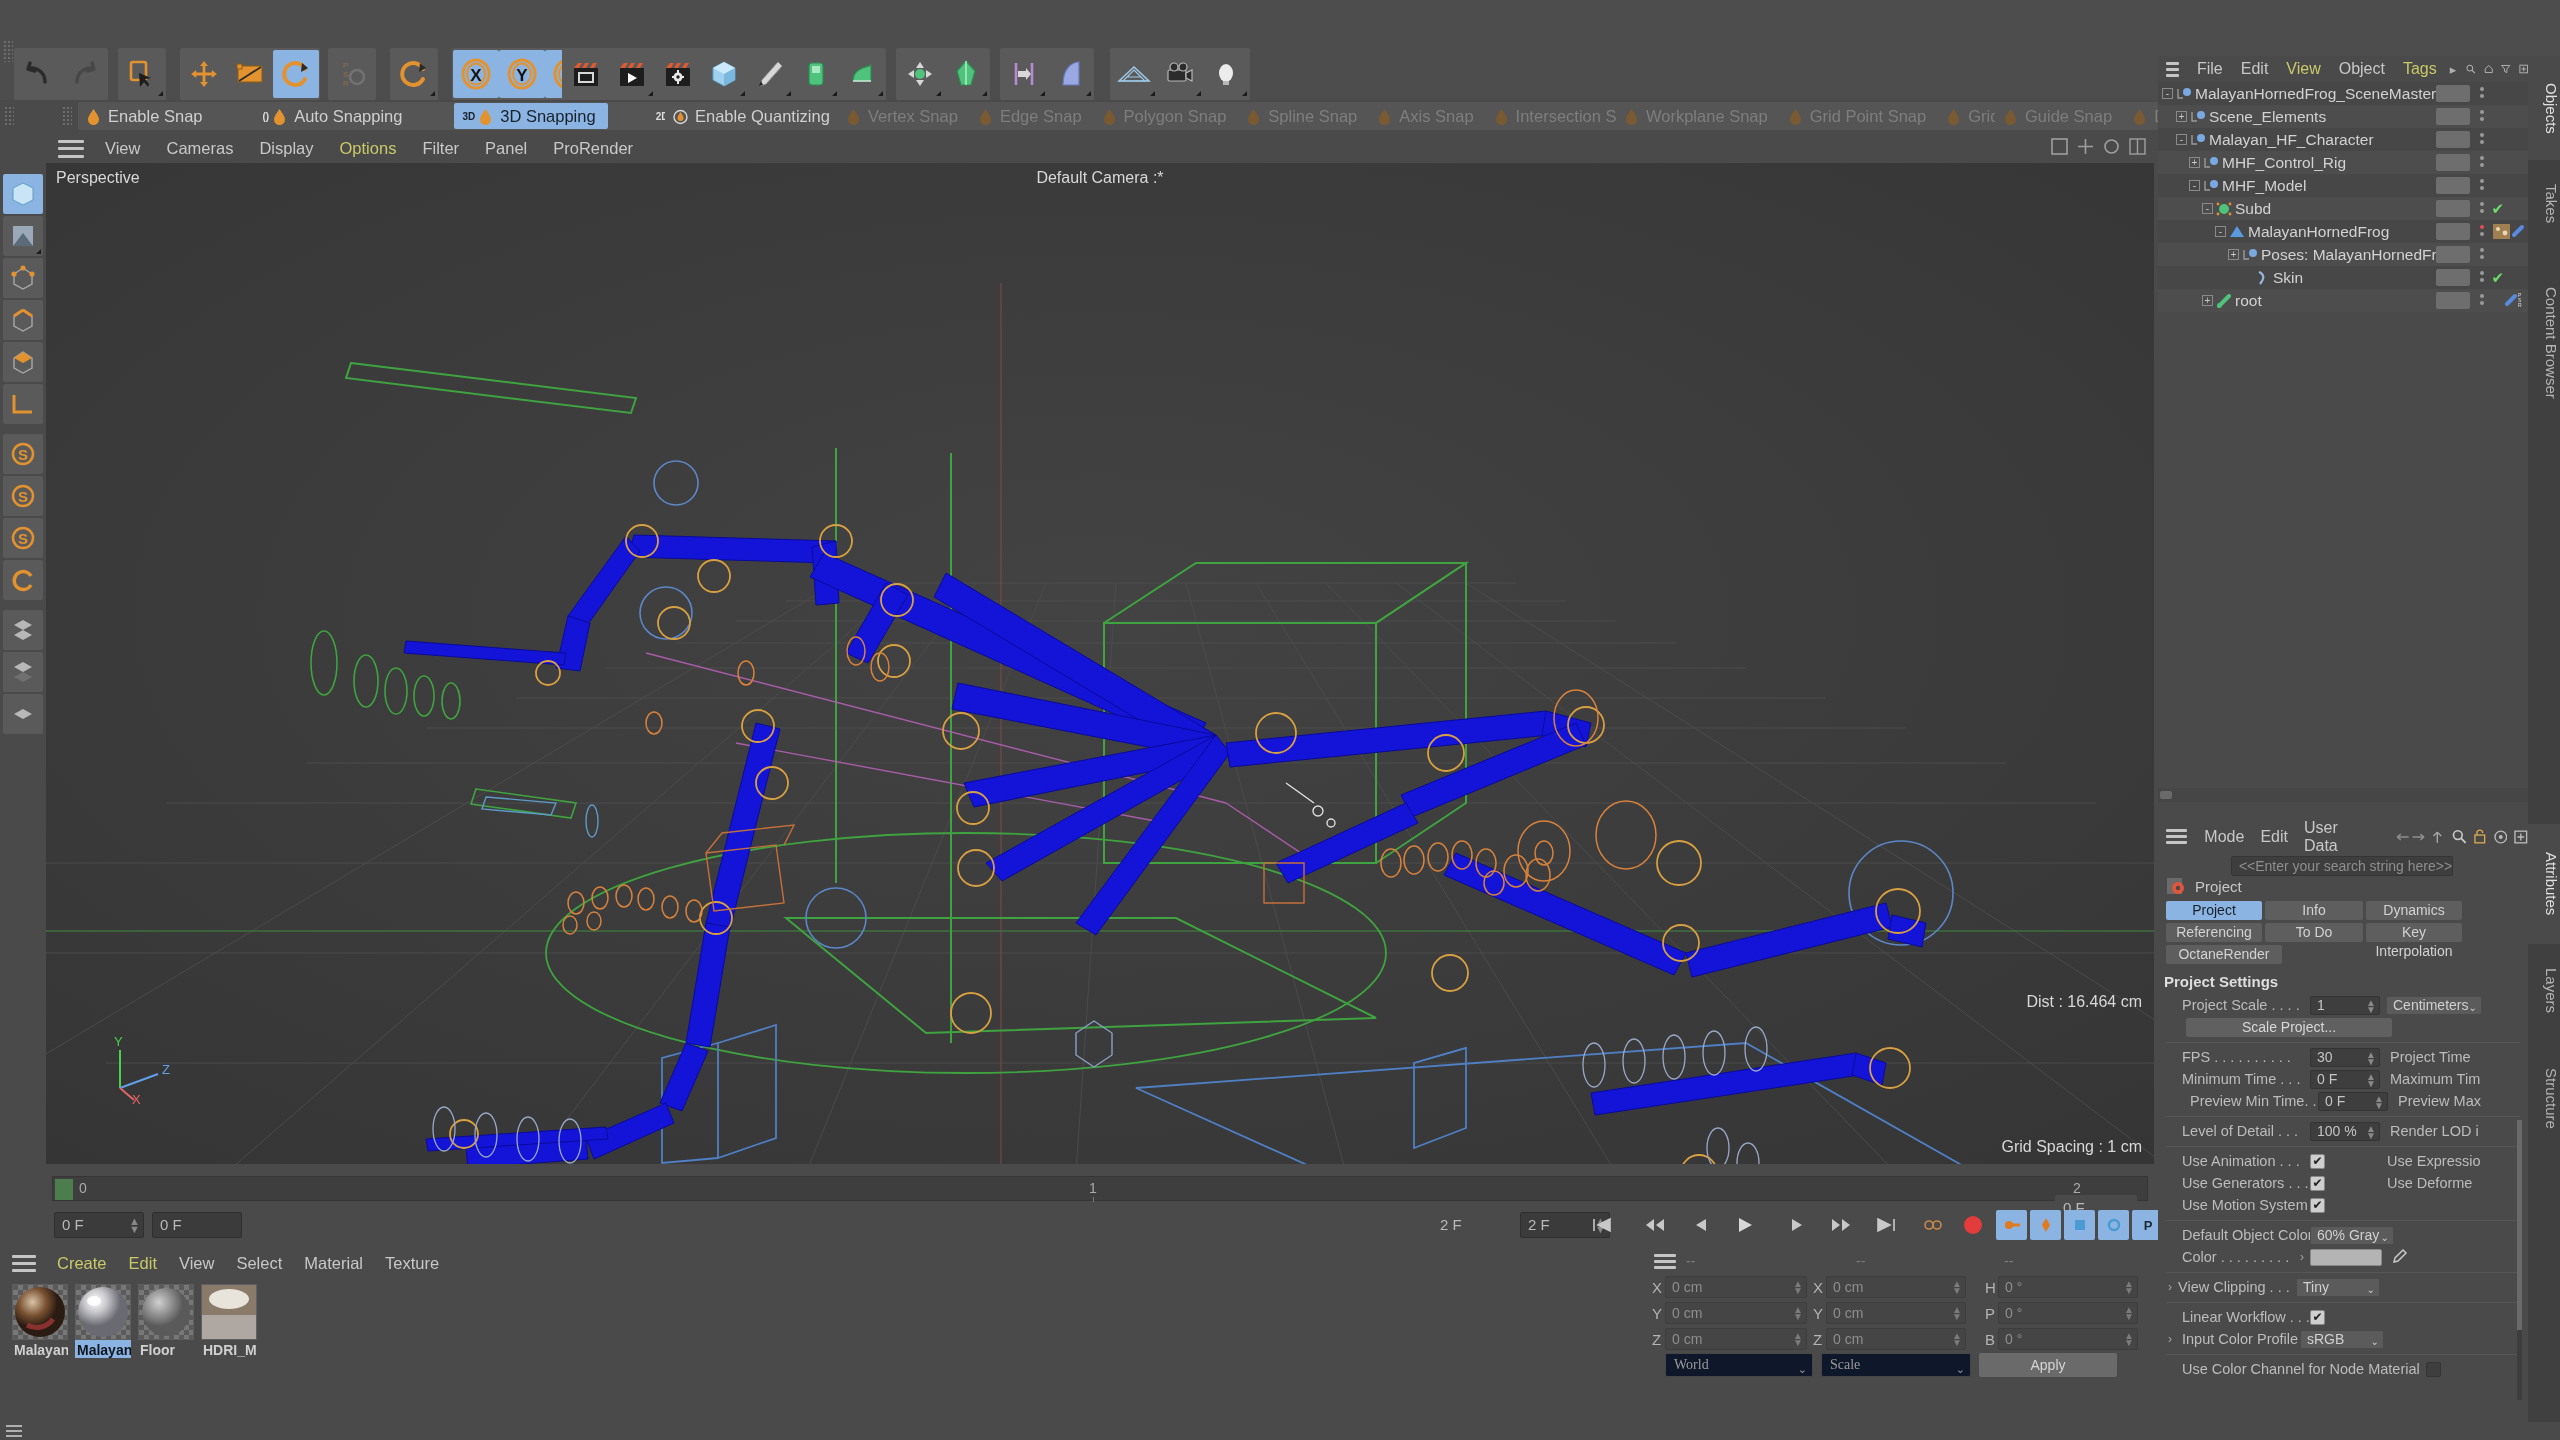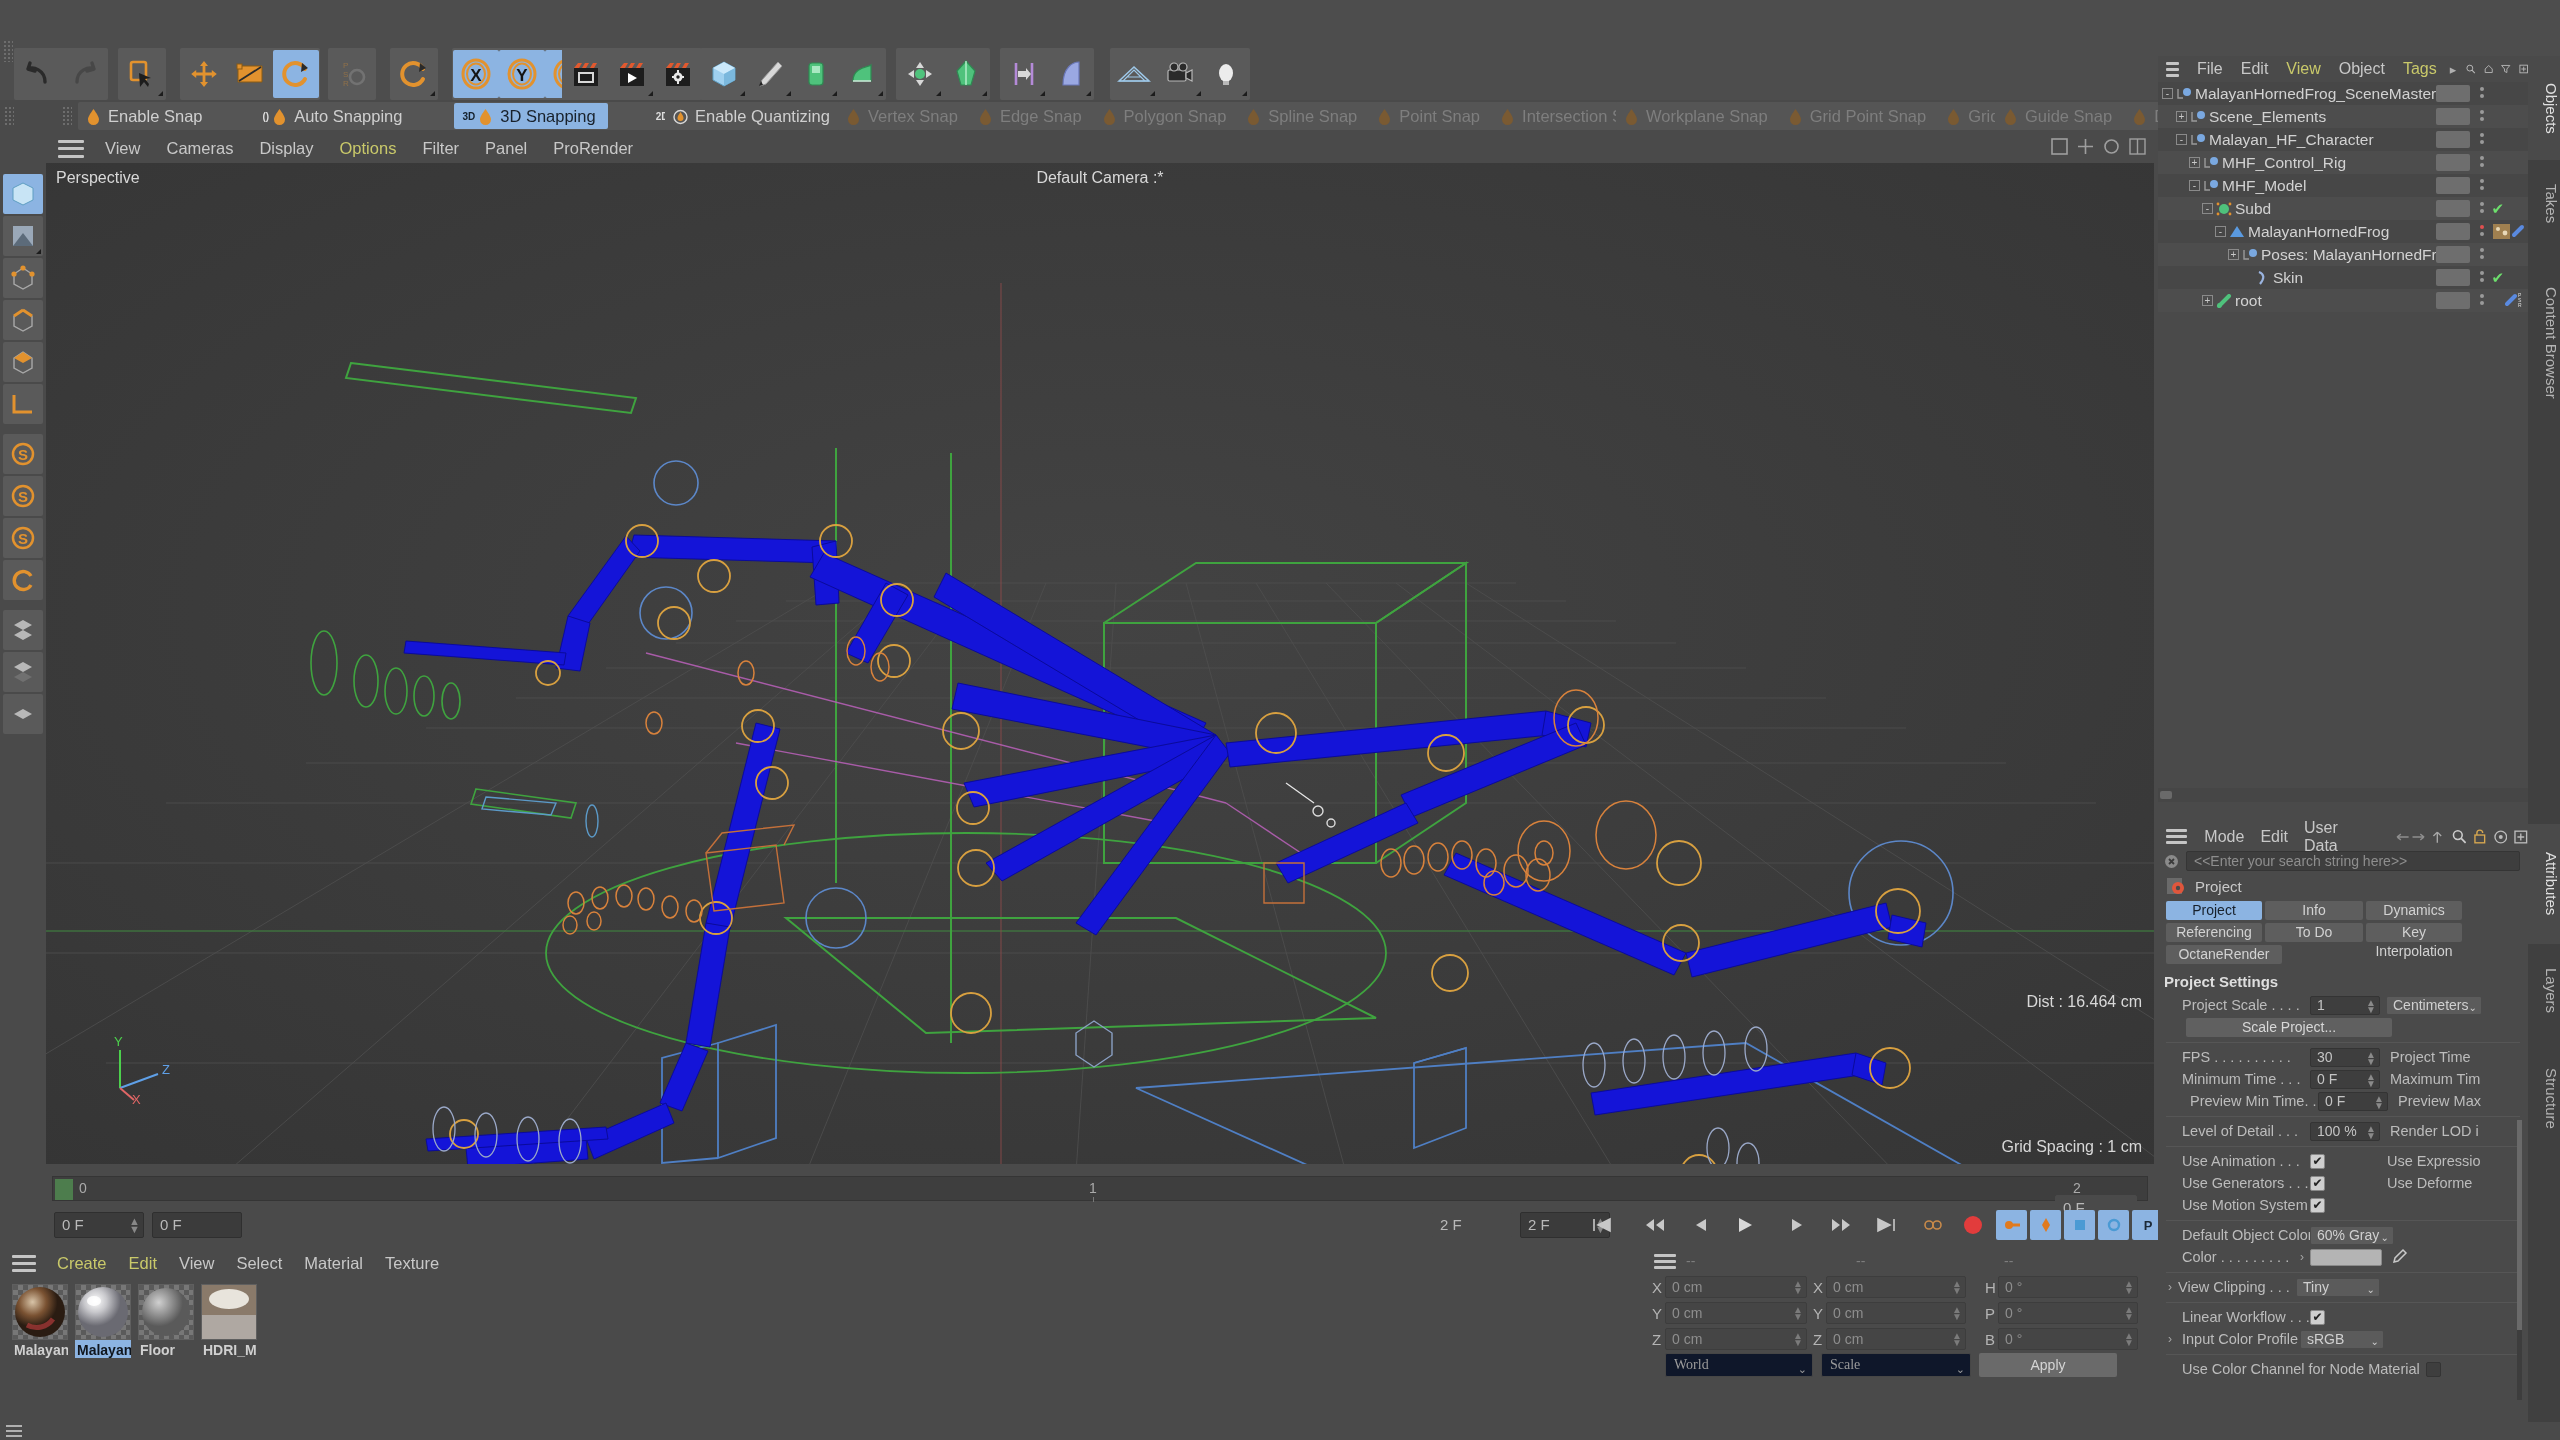--- a/index.html
+++ b/index.html
@@ -152,21 +152,21 @@
          font-size:15px; color:#b4b4b4; text-align:center; padding:9px 0;}
   .stab.act{ background:#4a4a4a; color:#e0e0e0; }
 
   
   .attr{ position:absolute; left:2158px; top:824px; width:370px; height:616px; background:#4a4a4a;}
   .attrmenu{ height:25px; display:flex; align-items:center; padding-left:8px; position:relative;}
   .attrmenu .ham{ width:22px; height:15px; display:flex; flex-direction:column;
                 justify-content:space-between; margin-right:9px;}
   .attrmenu .ham i{ display:block; height:3px; background:#c5c5c5; border-radius:1px; }
   .ami{ padding:0 8px; font-size:16px; color:#c8c8c8; }
-  .searchrow{ height:24px; display:flex; align-items:center; padding-left:6px; gap:7px; }
+  .searchrow{ height:24px; display:flex; align-items:center; padding-left:6px; gap:7px;flex-direction:column; }
   .searchbox{ flex:1; height:20px; background:#3e3e3e; border:1px solid #353535; color:#8e8e8e;
               font-size:14px; line-height:18px; padding-left:7px; margin-right:8px; border-radius:2px;}
   .projrow{ height:26px; display:flex; align-items:center; gap:9px; padding-left:8px; }
   .tabgrid{ padding:2px 6px 0 8px; }
   .tabrow{ display:flex; gap:3px; margin-bottom:3px; }
   .atab{ height:19px; background:#5e5e5e; color:#d2d2d2; font-size:14px; line-height:19px;
          text-align:center; border-radius:2px; }
   .atab.on{ background:#8cb4e2; color:#17202b; }
   .sechdr{ font-size:15px; font-weight:bold; color:#dedede; padding:6px 0 4px 6px; }
   .prow{ height:22px; display:flex; align-items:center; padding-left:6px; position:relative; }
@@ -491,21 +491,21 @@
     <div class="snapitem off">
       <svg class="drop" viewBox="0 0 15 17">
           <path d="M7.5 1 C4 6 2 9 2 11.5 A5.5 5.5 0 0 0 13 11.5 C13 9 11 6 7.5 1 z" fill="#7a5a32"></path>
         </svg>
       <span>Spline Snap</span>
     </div>
     <div class="snapitem off">
       <svg class="drop" viewBox="0 0 15 17">
           <path d="M7.5 1 C4 6 2 9 2 11.5 A5.5 5.5 0 0 0 13 11.5 C13 9 11 6 7.5 1 z" fill="#7a5a32"></path>
         </svg>
-      <span>Point Snap</span>
+      <span>Axis Snap</span>
     </div>
     <div class="snapitem off">
       <svg class="drop" viewBox="0 0 15 17">
           <path d="M7.5 1 C4 6 2 9 2 11.5 A5.5 5.5 0 0 0 13 11.5 C13 9 11 6 7.5 1 z" fill="#7a5a32"></path>
         </svg>
       <span>Intersection Snap</span>
     </div>
     <div class="snapitem off">
       <svg class="drop" viewBox="0 0 15 17">
           <path d="M7.5 1 C4 6 2 9 2 11.5 A5.5 5.5 0 0 0 13 11.5 C13 9 11 6 7.5 1 z" fill="#7a5a32"></path>

